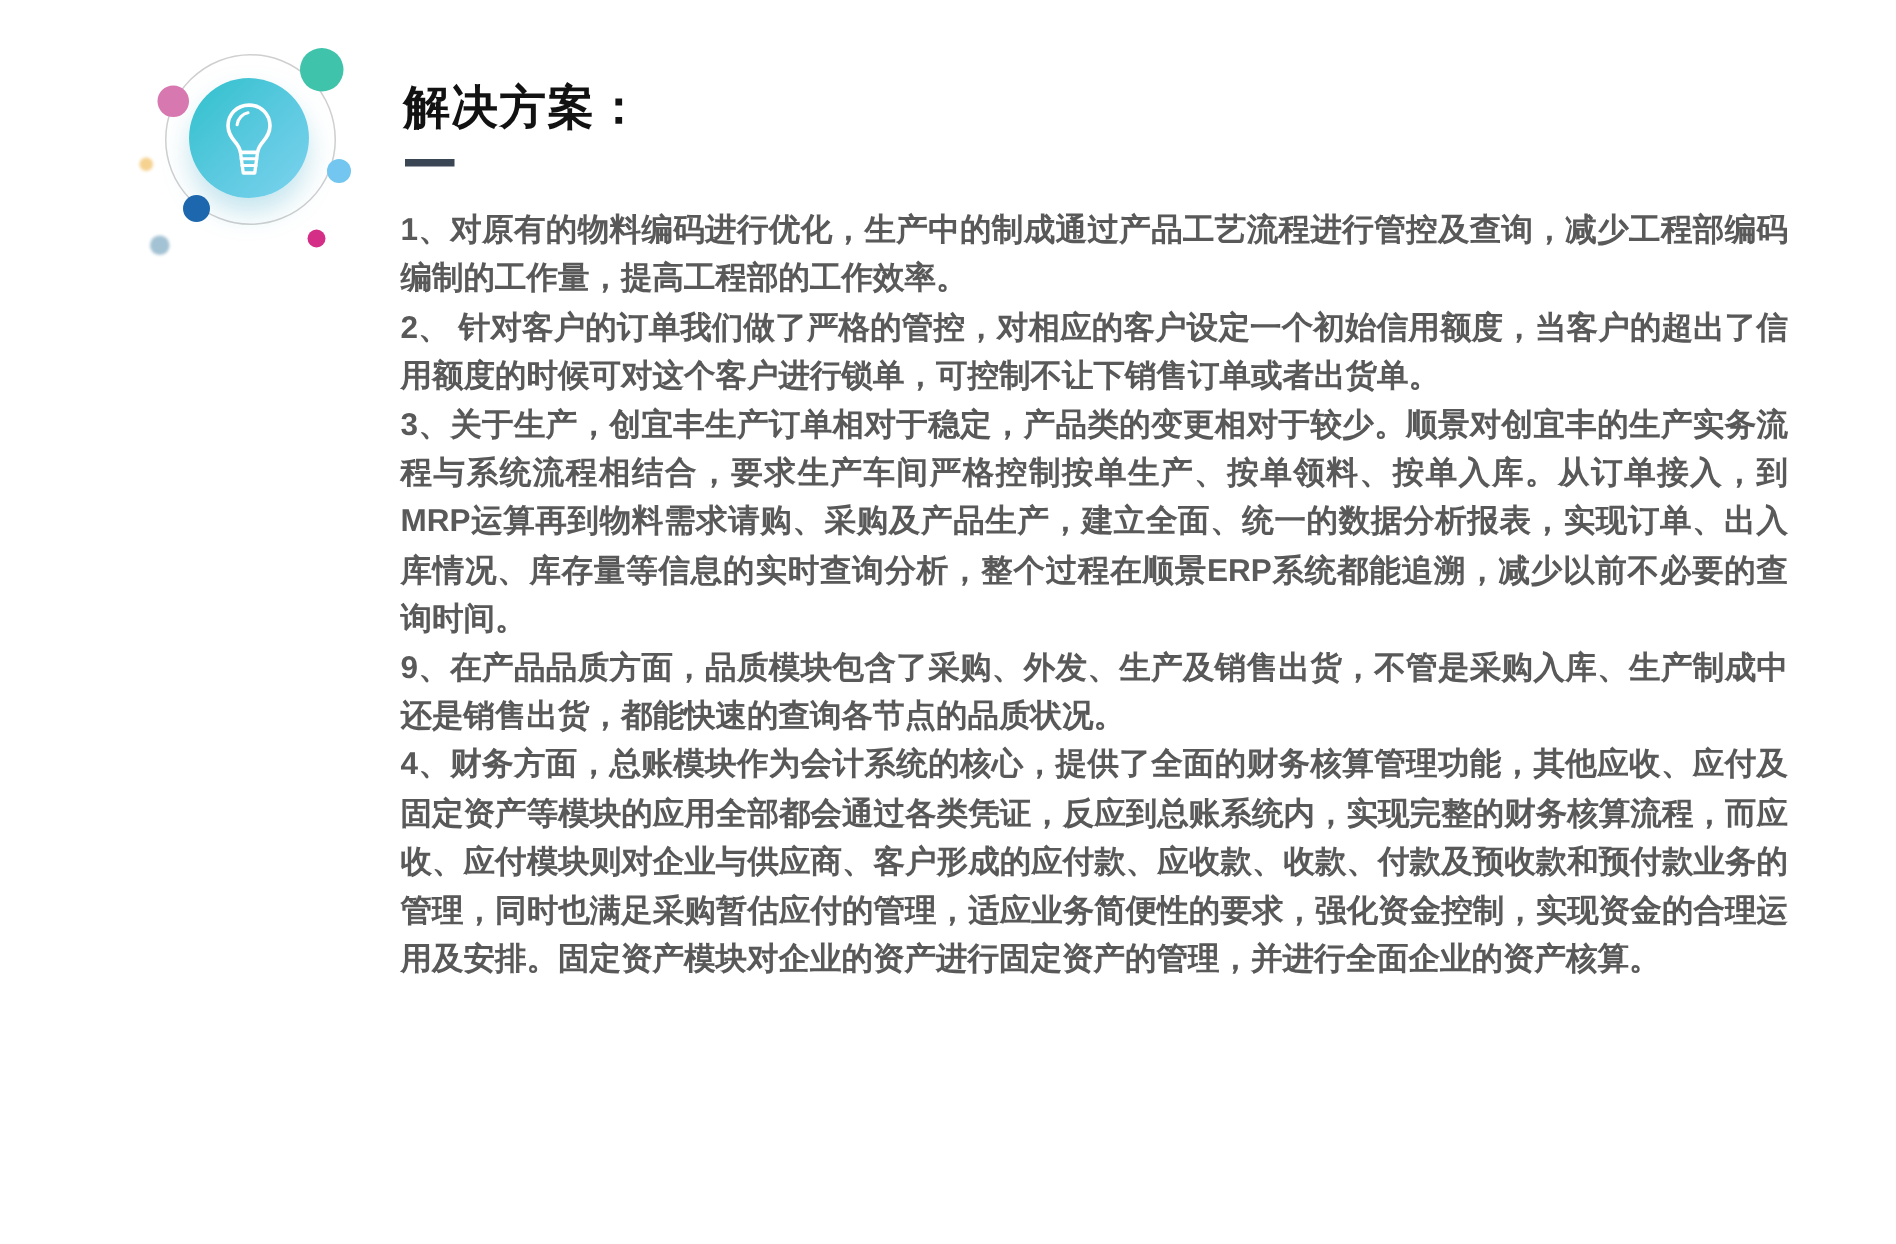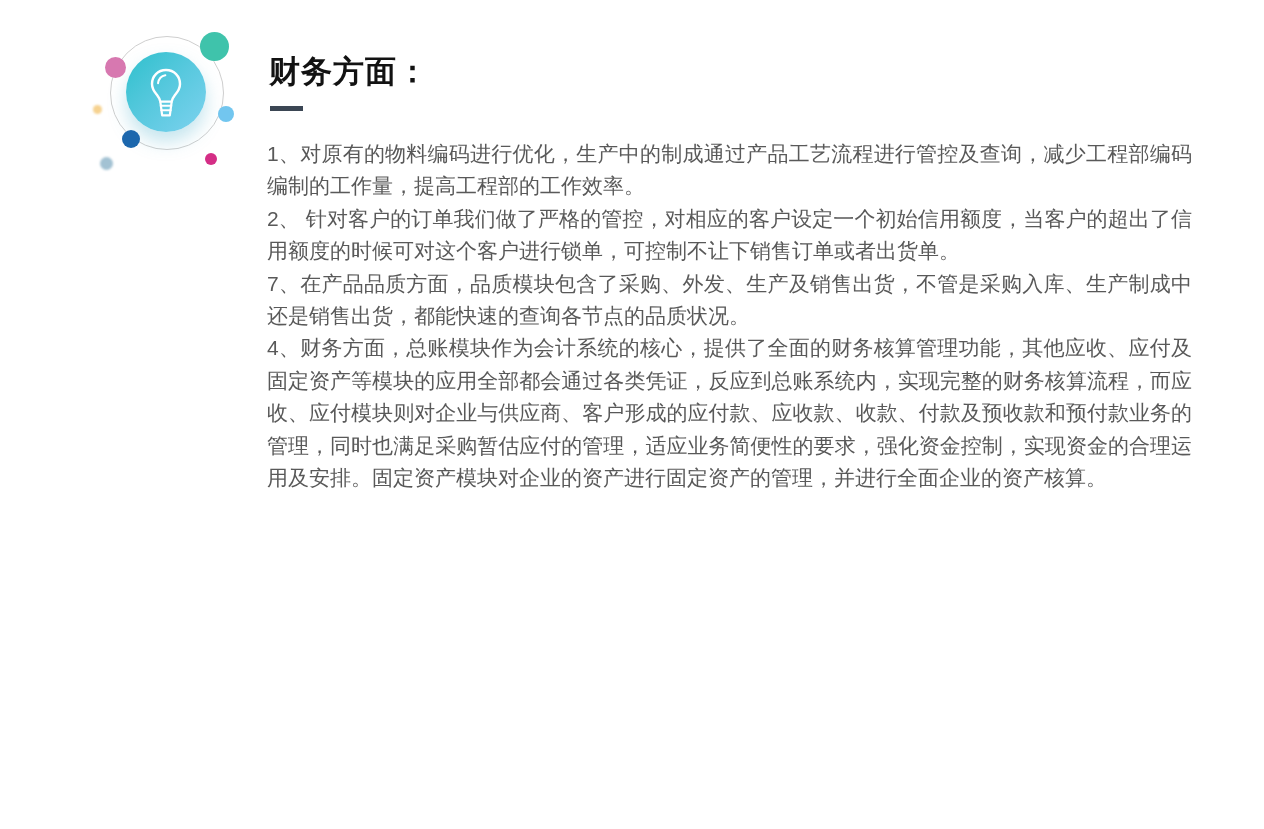--- a/index.html
+++ b/index.html
@@ -70,21 +70,21 @@
   .solution-text {
     position: absolute;
     left: 267px;
     top: 138px;
     width: 925px;
     font-size: 21px;
     line-height: 32.4px;
     text-align: justify;
     text-justify: inter-ideograph;
   }
-  .solution-text p { margin: 0; }
+  .solution-text p { margin: 0; font-weight: bold; }
 </style>
 </head>
 <body>
 
 <div class="page">
 
   <div class="icon-cluster">
     <div class="icon-ring"></div>
     <div class="icon-main-circle">
       <svg width="46" height="56" viewBox="0 0 48 60" fill="none" xmlns="http://www.w3.org/2000/svg">
@@ -99,23 +99,24 @@
         <span class="dot" style="left: 115px; top: 12px; width: 29px; height: 29px; background: rgb(63, 195, 171);"></span>
         <span class="dot" style="left: 20px; top: 37px; width: 21px; height: 21px; background: rgb(215, 120, 176);"></span>
         <span class="dot" style="left: 133px; top: 86px; width: 16px; height: 16px; background: rgb(114, 198, 239);"></span>
         <span class="dot" style="left: 37px; top: 110px; width: 18px; height: 18px; background: rgb(28, 103, 173);"></span>
         <span class="dot" style="left: 120px; top: 133px; width: 12px; height: 12px; background: rgb(212, 46, 134);"></span>
         <span class="dot soft" style="left: 8px; top: 85px; width: 9px; height: 9px; background: rgb(246, 210, 144);"></span>
         <span class="dot soft" style="left: 15px; top: 137px; width: 13px; height: 13px; background: rgb(163, 194, 211);"></span>
       </div>
   </div>
 
-  <h1 class="heading">财务方面：</h1>
+  <h1 class="heading">解决方案：</h1>
   <div class="heading-dash" style="background: rgb(59, 70, 84);"></div>
 
   <div class="solution-text" style="color: rgb(89, 89, 89);">
     <p>1、对原有的物料编码进行优化，生产中的制成通过产品工艺流程进行管控及查询，减少工程部编码编制的工作量，提高工程部的工作效率。</p>
     <p>2、 针对客户的订单我们做了严格的管控，对相应的客户设定一个初始信用额度，当客户的超出了信用额度的时候可对这个客户进行锁单，可控制不让下销售订单或者出货单。</p>
-    <p>7、在产品品质方面，品质模块包含了采购、外发、生产及销售出货，不管是采购入库、生产制成中还是销售出货，都能快速的查询各节点的品质状况。</p>
+    <p>3、关于生产，创宜丰生产订单相对于稳定，产品类的变更相对于较少。顺景对创宜丰的生产实务流程与系统流程相结合，要求生产车间严格控制按单生产、按单领料、按单入库。从订单接入，到MRP运算再到物料需求请购、采购及产品生产，建立全面、统一的数据分析报表，实现订单、出入库情况、库存量等信息的实时查询分析，整个过程在顺景ERP系统都能追溯，减少以前不必要的查询时间。</p>
+    <p>9、在产品品质方面，品质模块包含了采购、外发、生产及销售出货，不管是采购入库、生产制成中还是销售出货，都能快速的查询各节点的品质状况。</p>
     <p>4、财务方面，总账模块作为会计系统的核心，提供了全面的财务核算管理功能，其他应收、应付及固定资产等模块的应用全部都会通过各类凭证，反应到总账系统内，实现完整的财务核算流程，而应收、应付模块则对企业与供应商、客户形成的应付款、应收款、收款、付款及预收款和预付款业务的管理，同时也满足采购暂估应付的管理，适应业务简便性的要求，强化资金控制，实现资金的合理运用及安排。固定资产模块对企业的资产进行固定资产的管理，并进行全面企业的资产核算。</p>
   </div>
 
 </div>
 
 </body></html>

